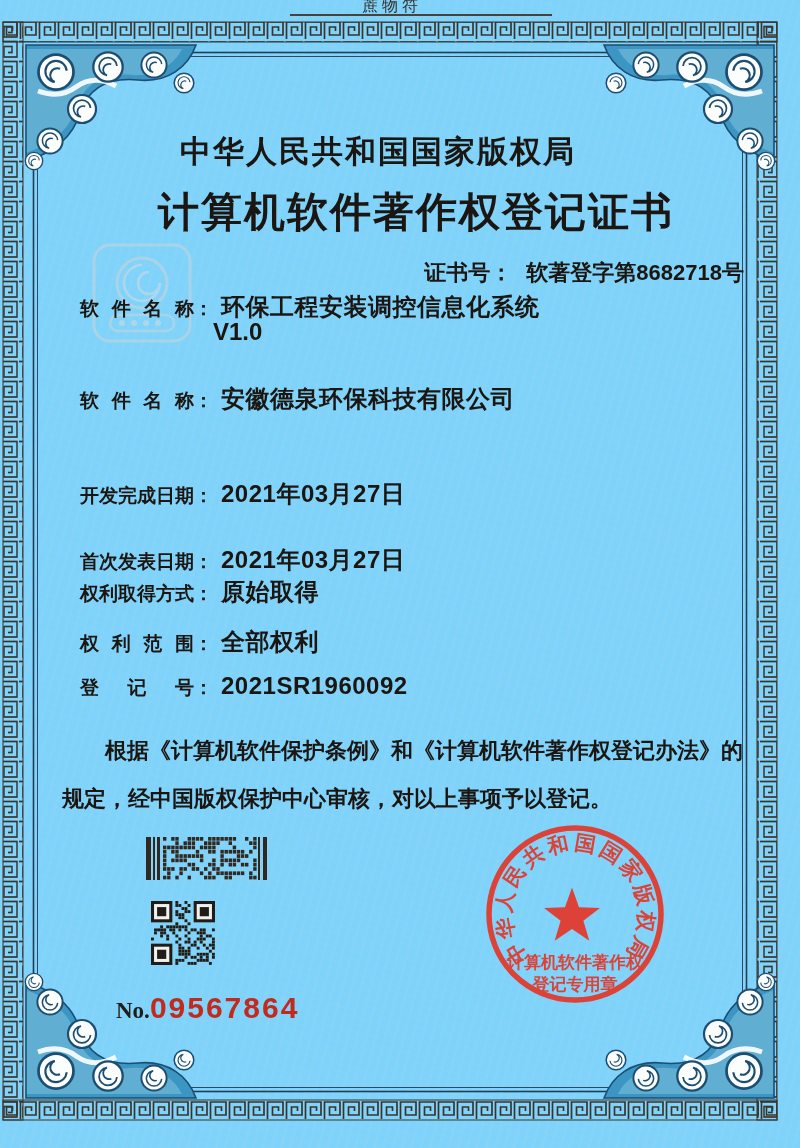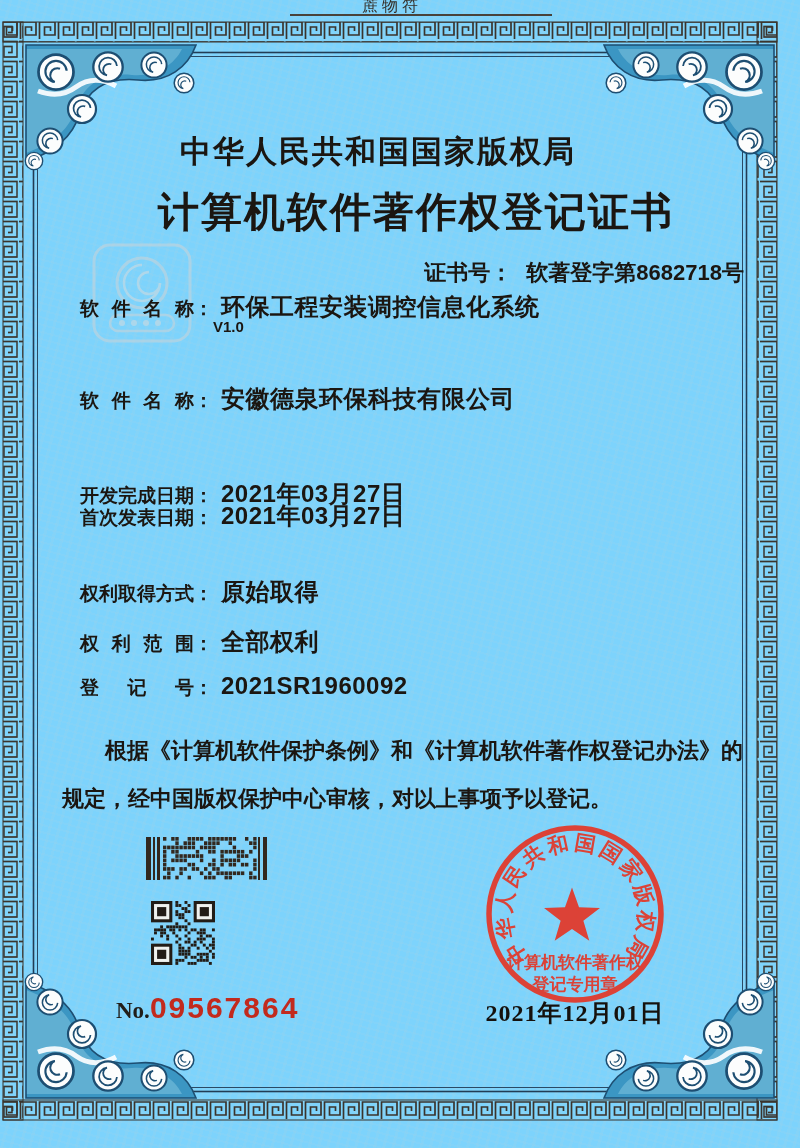--- a/index.html
+++ b/index.html
@@ -16,21 +16,21 @@
   .title1{top:131px;left:0;right:0;text-align:center;font-family:"Liberation Serif","DejaVu Serif",serif;
           font-weight:700;font-size:31px;letter-spacing:2px;transform:translateX(-22px);white-space:nowrap;}
   .title2{top:185px;left:0;right:0;text-align:center;font-family:"Liberation Serif","DejaVu Serif",serif;
           font-weight:700;font-size:41px;letter-spacing:2px;white-space:nowrap;padding-left:32px;}
   .certline{top:235px;right:56px;font-size:22px;font-weight:700;white-space:nowrap;margin-top:23px;}
   .certline .gap{display:inline-block;width:14px;}
   .field-row{left:80px;white-space:nowrap;font-weight:700;}
   .flabel{display:inline-block;width:114px;font-size:19px;text-align:justify;text-align-last:justify;}
   .fcolon{font-size:19px;}
   .fvalue{font-size:24px;margin-left:8px;letter-spacing:.5px;}
-  .v2{left:213px;top:318px;font-size:15px;font-weight:700;}
+  .v2{left:213px;top:318px;font-size:24px;font-weight:700;}
   .statement{left:62px;top:727px;font-size:22px;font-weight:700;line-height:48px;white-space:nowrap;}
   .statement .l1{text-indent:43px;}
   .serial{left:116px;top:991px;white-space:nowrap;}
   .serial .no{font-family:"Liberation Serif","DejaVu Serif",serif;font-weight:700;font-size:23px;color:#211d18;}
   .serial .num{font-weight:700;font-size:30px;color:#c22a1d;letter-spacing:2px;}
   .issue-date{left:465px;top:997px;width:220px;text-align:center;
               font-family:"Liberation Serif","DejaVu Serif",serif;font-weight:700;font-size:24px;
               letter-spacing:1px;color:#15110d;white-space:nowrap;}
   .wm{left:90px;top:241px;opacity:.55;}
   svg{display:block;}
@@ -117,21 +117,21 @@
     <span class="flabel">软件名称</span><span class="fcolon">：</span><span class="fvalue">环保工程安装调控信息化系统</span>
   </div>
   <div class="abs v2">V1.0</div>
 
   <div class="abs field-row" style="top:383px">
     <span class="flabel">软件名称</span><span class="fcolon">：</span><span class="fvalue">安徽德泉环保科技有限公司</span>
   </div>
   <div class="abs field-row" style="top:478px">
     <span class="flabel">开发完成日期</span><span class="fcolon">：</span><span class="fvalue">2021年03月27日</span>
   </div>
-  <div class="abs field-row" style="top:500px">
+  <div class="abs field-row" style="top:544px">
     <span class="flabel">首次发表日期</span><span class="fcolon">：</span><span class="fvalue">2021年03月27日</span>
   </div>
   <div class="abs field-row" style="top:626px">
     <span class="flabel">权利范围</span><span class="fcolon">：</span><span class="fvalue">全部权利</span>
   </div>
   <div class="abs field-row" style="top:576px">
     <span class="flabel">权利取得方式</span><span class="fcolon">：</span><span class="fvalue">原始取得</span>
   </div>
   <div class="abs field-row" style="top:672px">
     <span class="flabel">登记号</span><span class="fcolon">：</span><span class="fvalue">2021SR1960092</span>
@@ -408,14 +408,13 @@
     </defs>
     <circle cx="100" cy="98" r="86" fill="none" stroke="#e23a2b" stroke-width="5.5"></circle>
     <text font-size="21" font-weight="700" fill="#e23a2b" letter-spacing="3.5" font-family="Liberation Sans, DejaVu Sans, sans-serif">
       <textPath href="#sealArc" startOffset="2">中华人民共和国国家版权局</textPath>
     </text>
     <path fill="#e23a2b" transform="translate(97,101) scale(0.92)" d="M0,-32 L7.64,-10.52 L30.43,-9.89 L12.36,4.02 L18.81,25.89 L0,13 L-18.81,25.89 L-12.36,4.02 L-30.43,-9.89 L-7.64,-10.52 Z"></path>
     <text x="100" y="152" text-anchor="middle" font-size="17" font-weight="700" fill="#e23a2b" font-family="Liberation Sans, DejaVu Sans, sans-serif">计算机软件著作权</text>
     <text x="100" y="174" text-anchor="middle" font-size="17" font-weight="700" fill="#e23a2b" font-family="Liberation Sans, DejaVu Sans, sans-serif">登记专用章</text>
   </svg>
 
-  <div class="abs issue-date">2021年12月01日</div>
 </div>
 
 </body></html>

